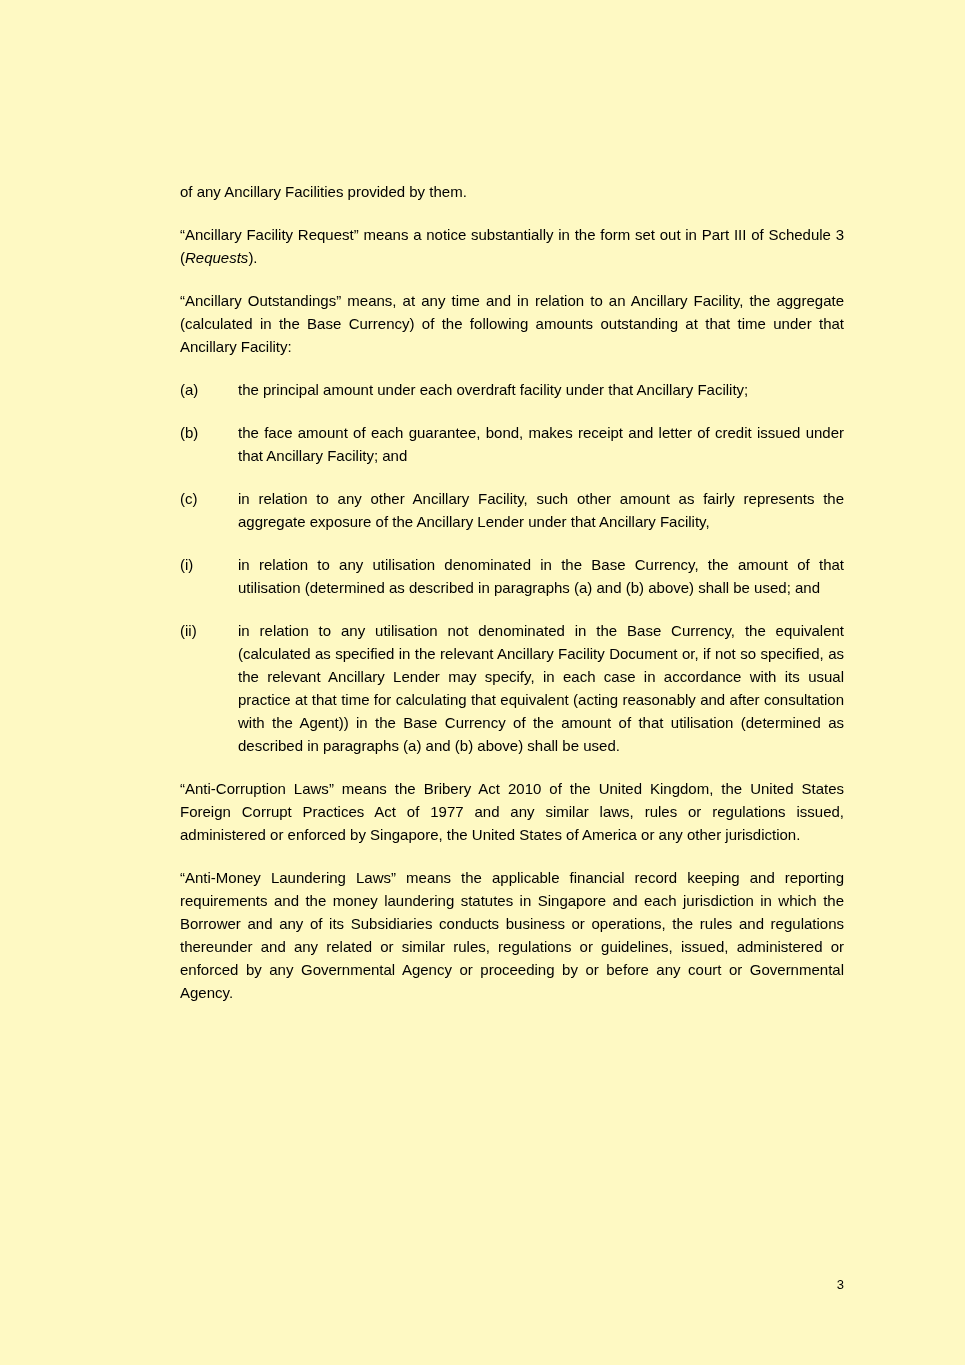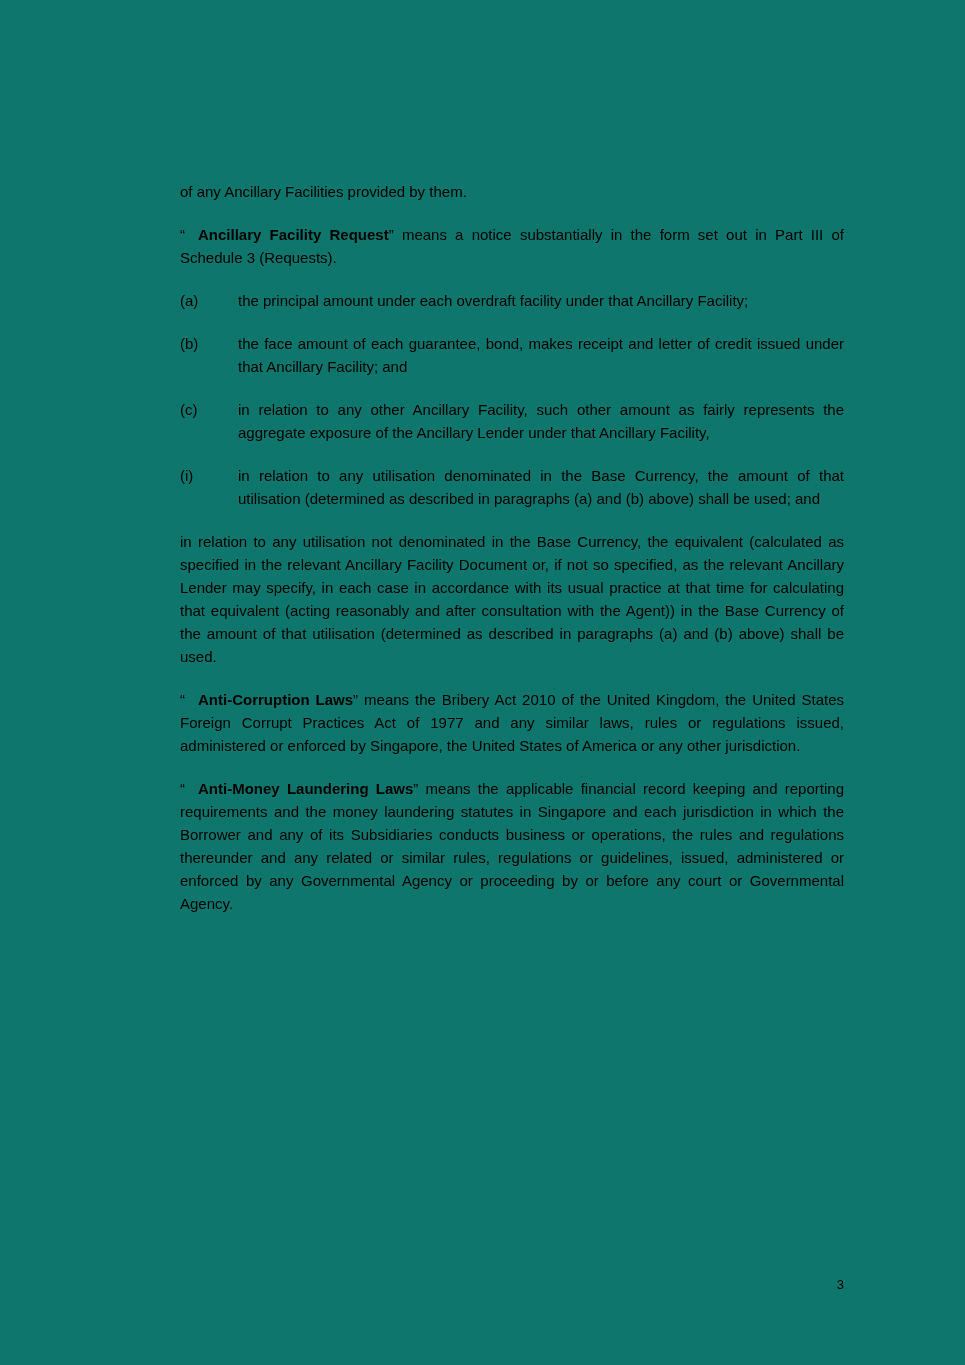--- a/index.html
+++ b/index.html
@@ -9,21 +9,21 @@
     height: 1365px;
     background: #ffffff;
     color: #000000;
     font-family: "Liberation Sans", "DejaVu Sans", sans-serif;
     position: relative;
     overflow: hidden;
   }
   .page {
     position: absolute;
     inset: 0;
-    background: #0f766e;
+    background: #fef9c3;
   }
   .content {
     position: absolute;
     left: 180px;
     top: 180px;
     width: 664px;
     font-size: 15px;
     line-height: 23px;
   }
   .para {
@@ -36,55 +36,57 @@
     margin: 0 0 20px 0;
   }
   .list-label {
     flex: 0 0 58px;
     width: 58px;
   }
   .list-text {
     flex: 1;
     text-align: justify;
   }
-  .b { font-weight: bold; margin-left: 13px; }
-  .i { }
+  .b { font-weight: normal; }
+  .i { font-style: italic; }
   .page-number {
     position: absolute;
     top: 1277px;
     left: 180px;
     width: 664px;
     text-align: right;
     font-size: 13px;
     line-height: 16px;
   }
 </style>
 </head>
 <body>
 
 <div class="page">
   <div class="content" id="doc-body">
       <p class="para"><span>of any Ancillary Facilities provided by them.</span></p>
       <p class="para"><span>“</span><span class="b">Ancillary Facility Request</span><span>” means a notice substantially in the form set out in Part III of Schedule 3 (</span><span class="i">Requests</span><span>).</span></p>
+      <p class="para"><span>“</span><span class="b">Ancillary Outstandings</span><span>” means, at any time and in relation to an Ancillary Facility, the aggregate (calculated in the Base Currency) of the following amounts outstanding at that time under that Ancillary Facility:</span></p>
       <div class="list-item">
         <div class="list-label">(a)</div>
         <div class="list-text"><span>the principal amount under each overdraft facility under that Ancillary Facility;</span></div>
       </div>
       <div class="list-item">
         <div class="list-label">(b)</div>
         <div class="list-text"><span>the face amount of each guarantee, bond, makes receipt and letter of credit issued under that Ancillary Facility; and</span></div>
       </div>
       <div class="list-item">
         <div class="list-label">(c)</div>
         <div class="list-text"><span>in relation to any other Ancillary Facility, such other amount as fairly represents the aggregate exposure of the Ancillary Lender under that Ancillary Facility,</span></div>
       </div>
       <div class="list-item">
         <div class="list-label">(i)</div>
         <div class="list-text"><span>in relation to any utilisation denominated in the Base Currency, the amount of that utilisation (determined as described in paragraphs (a) and (b) above) shall be used; and</span></div>
       </div>
       <div class="list-item">
+        <div class="list-label">(ii)</div>
         <div class="list-text"><span>in relation to any utilisation not denominated in the Base Currency, the equivalent (calculated as specified in the relevant Ancillary Facility Document or, if not so specified, as the relevant Ancillary Lender may specify, in each case in accordance with its usual practice at that time for calculating that equivalent (acting reasonably and after consultation with the Agent)) in the Base Currency of the amount of that utilisation (determined as described in paragraphs (a) and (b) above) shall be used.</span></div>
       </div>
       <p class="para"><span>“</span><span class="b">Anti-Corruption Laws</span><span>” means the Bribery Act 2010 of the United Kingdom, the United States Foreign Corrupt Practices Act of 1977 and any similar laws, rules or regulations issued, administered or enforced by Singapore, the United States of America or any other jurisdiction.</span></p>
       <p class="para"><span>“</span><span class="b">Anti-Money Laundering Laws</span><span>” means the applicable financial record keeping and reporting requirements and the money laundering statutes in Singapore and each jurisdiction in which the Borrower and any of its Subsidiaries conducts business or operations, the rules and regulations thereunder and any related or similar rules, regulations or guidelines, issued, administered or enforced by any Governmental Agency or proceeding by or before any court or Governmental Agency.</span></p>
     </div>
   <div class="page-number">3</div>
 </div>
 
 </body></html>

